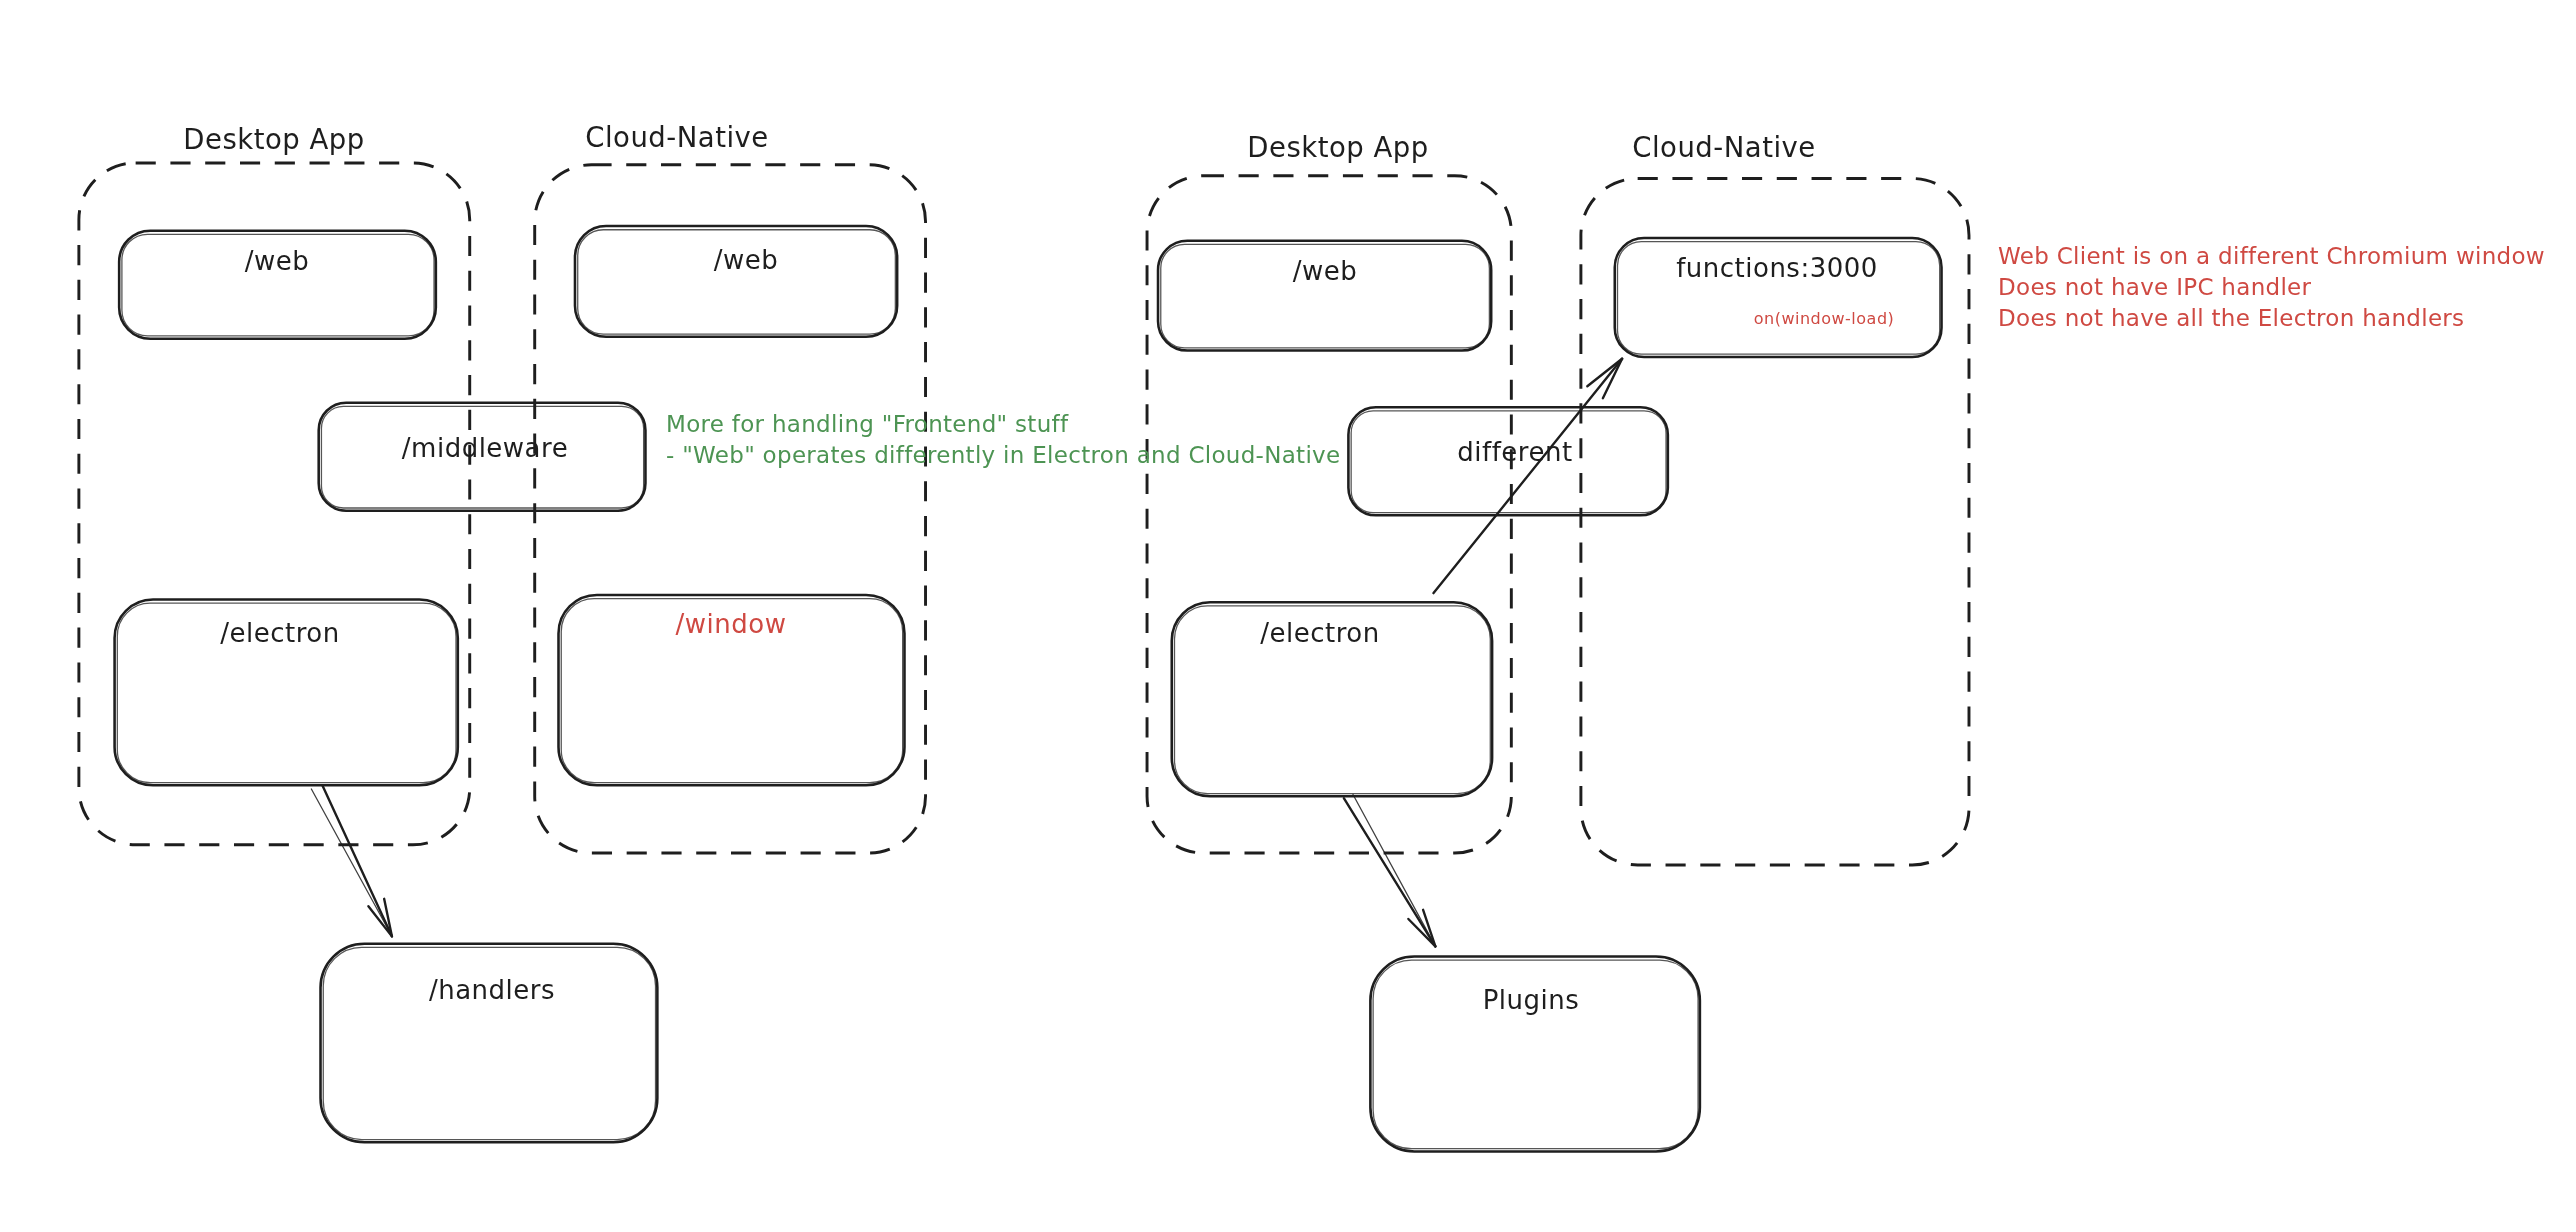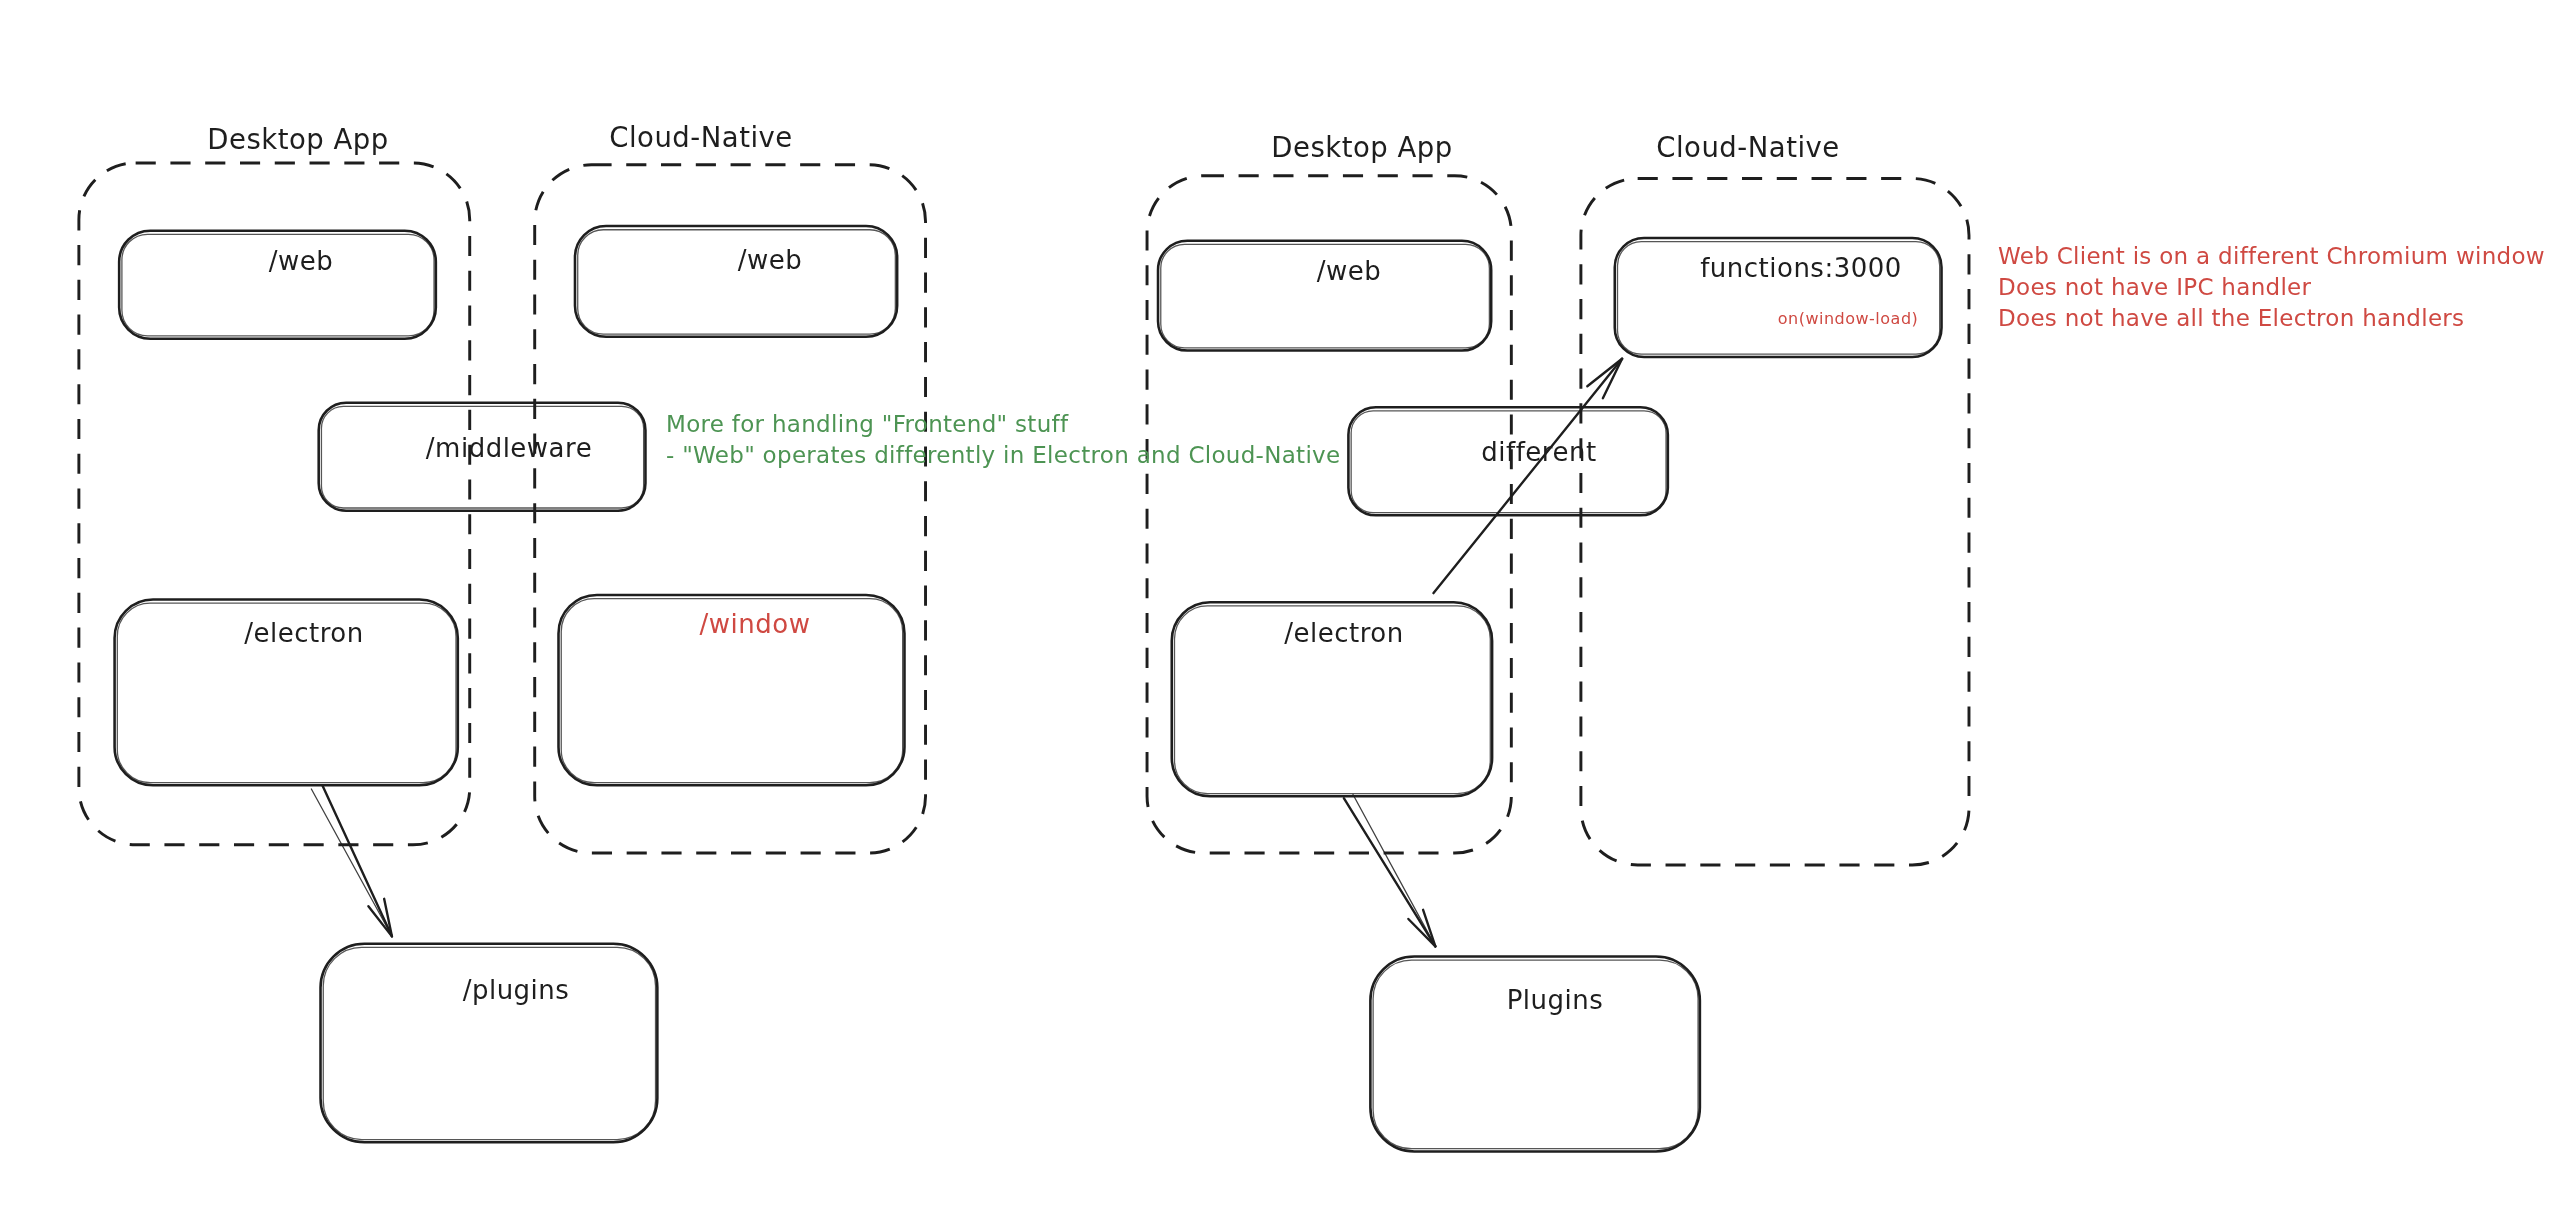--- a/index.html
+++ b/index.html
@@ -15,21 +15,21 @@
     font-family:"DejaVu Sans",sans-serif;color:var(--ink);
   }
   svg.layer{position:absolute;left:0;top:0;width:2576px;height:1232px;}
   .solid{fill:none;stroke:var(--ink);stroke-width:2.8;}
   .sketch{fill:none;stroke:var(--ink);stroke-width:1.4;opacity:.75;}
   .dash{fill:none;stroke:var(--ink);stroke-width:3.2;stroke-dasharray:22 16;}
   .arrow{fill:none;stroke:var(--ink);stroke-width:2.6;stroke-linecap:round;}
   .arrow.thin{stroke-width:1.4;opacity:.85;}
   .lbl{
     position:absolute;transform:translate(-50%,-50%);
-    white-space:nowrap;font-size:26px;letter-spacing:0.5px;color:var(--ink);margin-left:24px;
+    white-space:nowrap;font-size:26px;letter-spacing:0.5px;color:var(--ink);
   }
   .title{font-size:27.5px;}
   .red-text{color:var(--red);}
   .onload{font-size:16px;}
   .note{position:absolute;font-size:23px;line-height:31px;white-space:nowrap;letter-spacing:0.3px;}
   .note.green{color:var(--green);}
   .note.red{color:var(--red);}
   .note .indent{padding-left:7.3px;}
 </style>
 </head>
@@ -92,21 +92,21 @@
   <div class="lbl title" style="left:274px;top:139px">Desktop App</div>
   <div class="lbl title" style="left:677px;top:137px">Cloud-Native</div>
   <div class="lbl title" style="left:1338px;top:147px">Desktop App</div>
   <div class="lbl title" style="left:1724px;top:147px">Cloud-Native</div>
 
   <div class="lbl" style="left:277px;top:261px">/web</div>
   <div class="lbl" style="left:746px;top:260px">/web</div>
   <div class="lbl" style="left:485px;top:448px">/middleware</div>
   <div class="lbl" style="left:280px;top:633px">/electron</div>
   <div class="lbl red-text" style="left:731px;top:624px">/window</div>
-  <div class="lbl" style="left:492px;top:990px">/plugins</div>
+  <div class="lbl" style="left:492px;top:990px">/handlers</div>
 
   <div class="lbl" style="left:1325px;top:271px">/web</div>
   <div class="lbl" style="left:1777px;top:268px">functions:3000</div>
   <div class="lbl red-text onload" style="left:1824px;top:318px">on(window-load)</div>
   <div class="lbl" style="left:1515px;top:452px">different</div>
   <div class="lbl" style="left:1320px;top:633px">/electron</div>
   <div class="lbl" style="left:1531px;top:1000px">Plugins</div>
 
   <div class="note green" style="left:666px;top:409px">
     <div>More for handling "Frontend" stuff</div>

